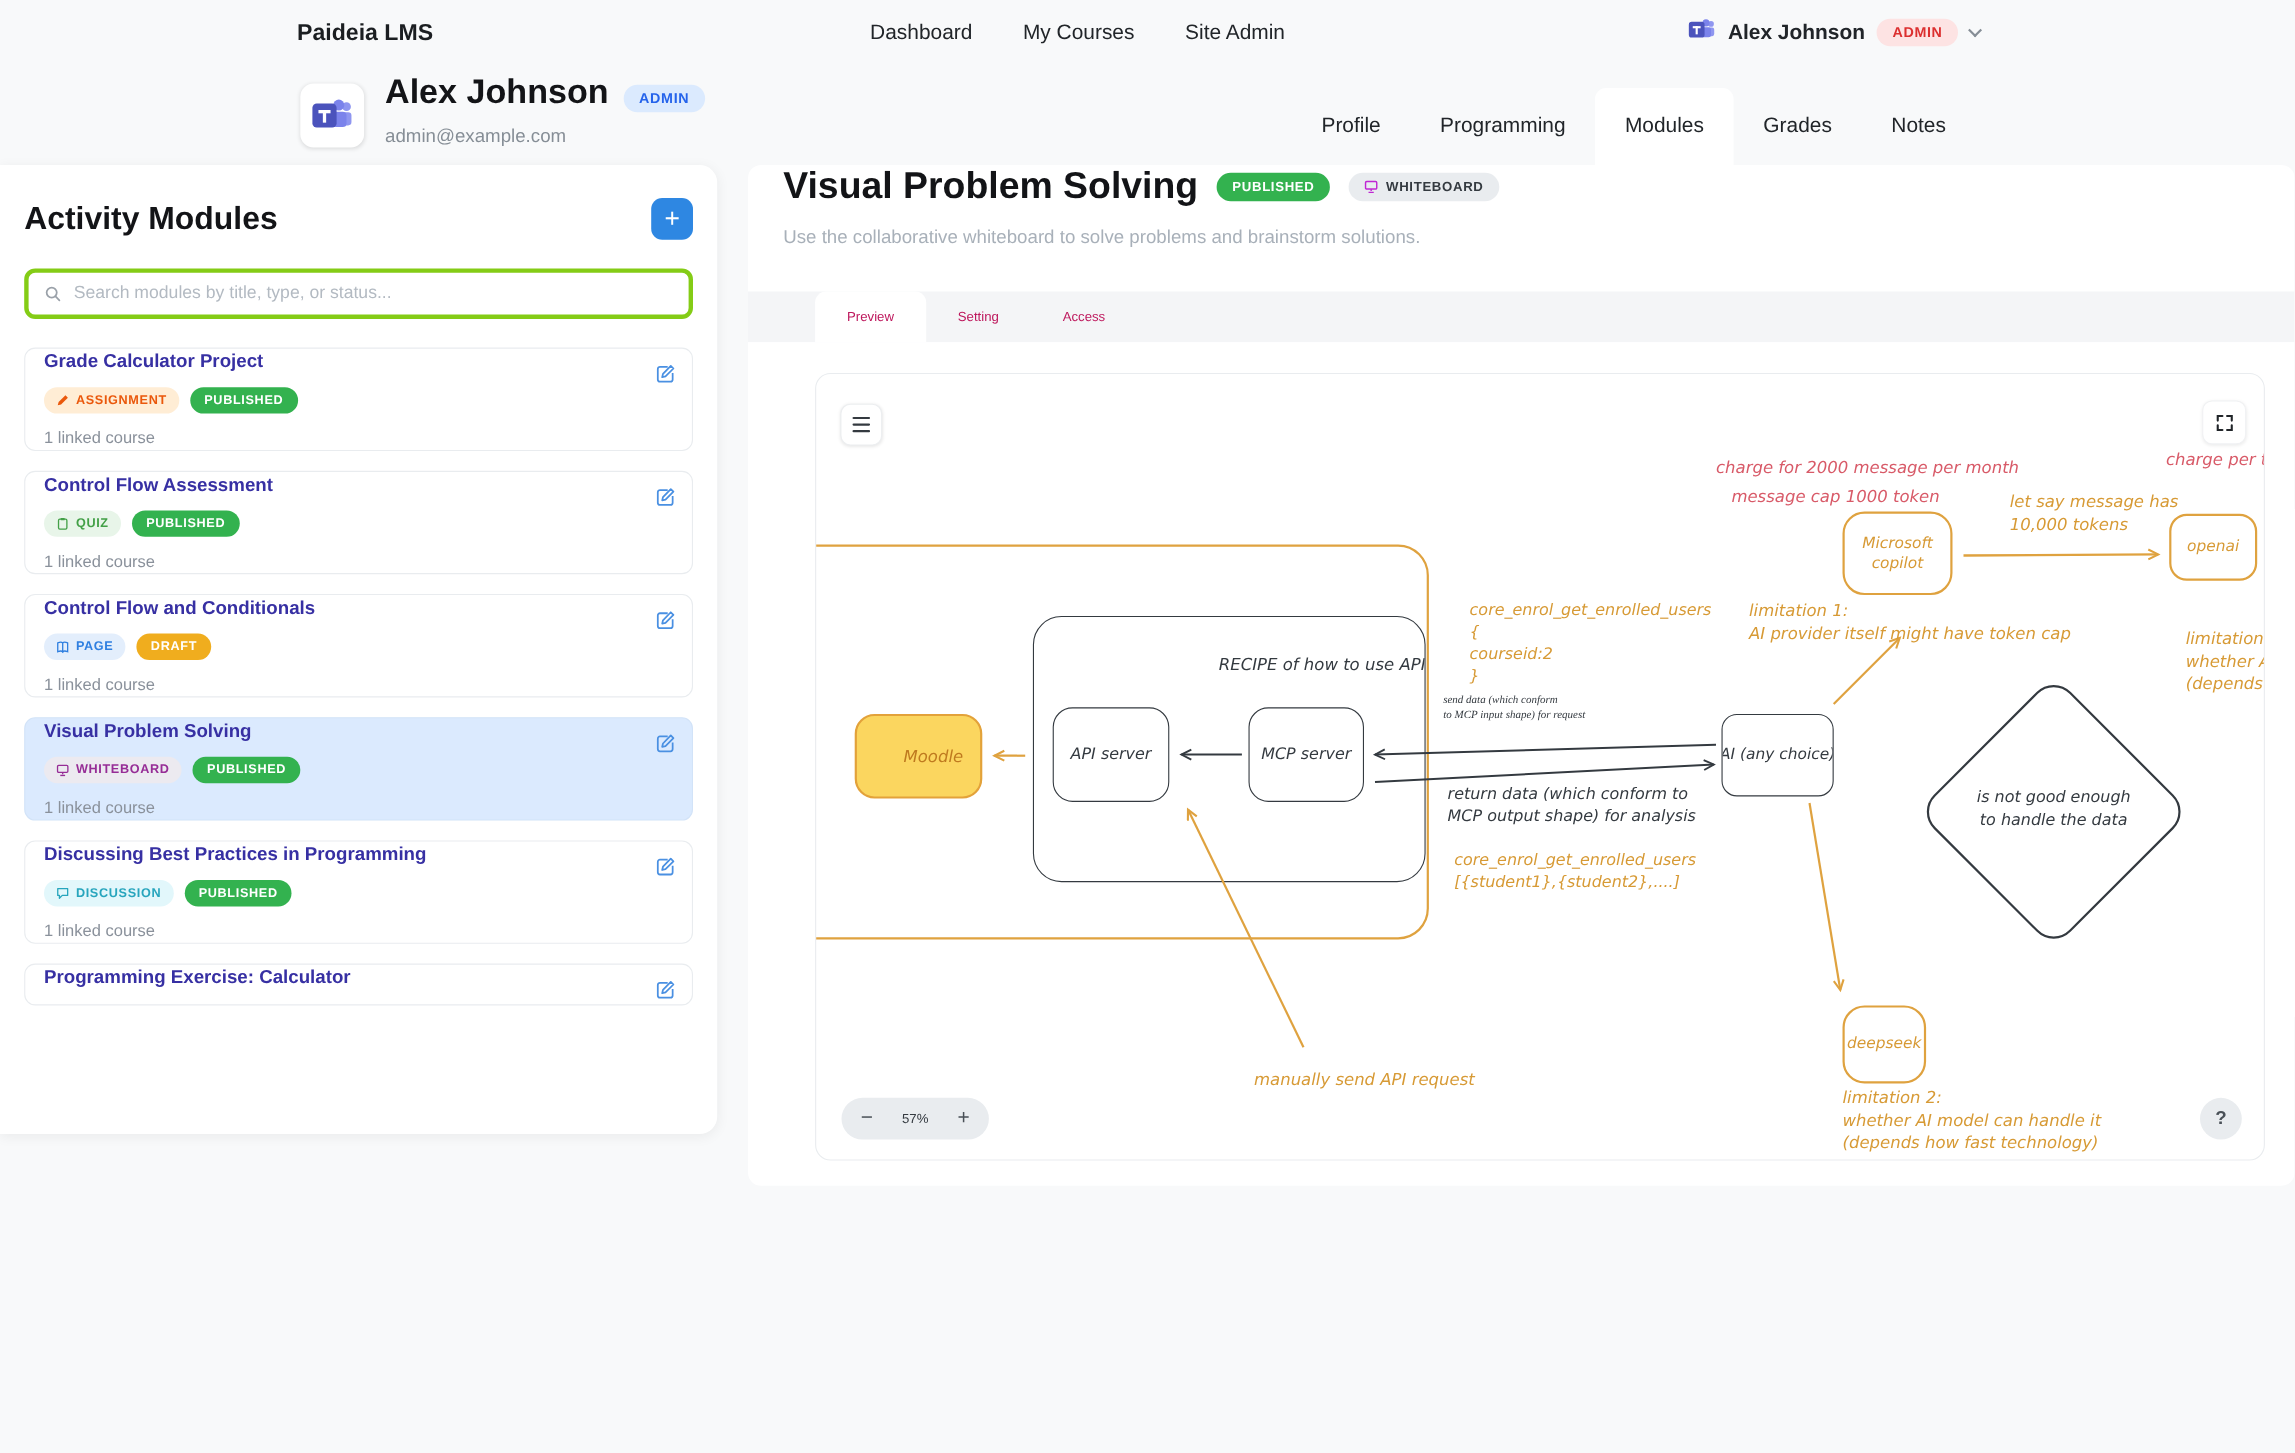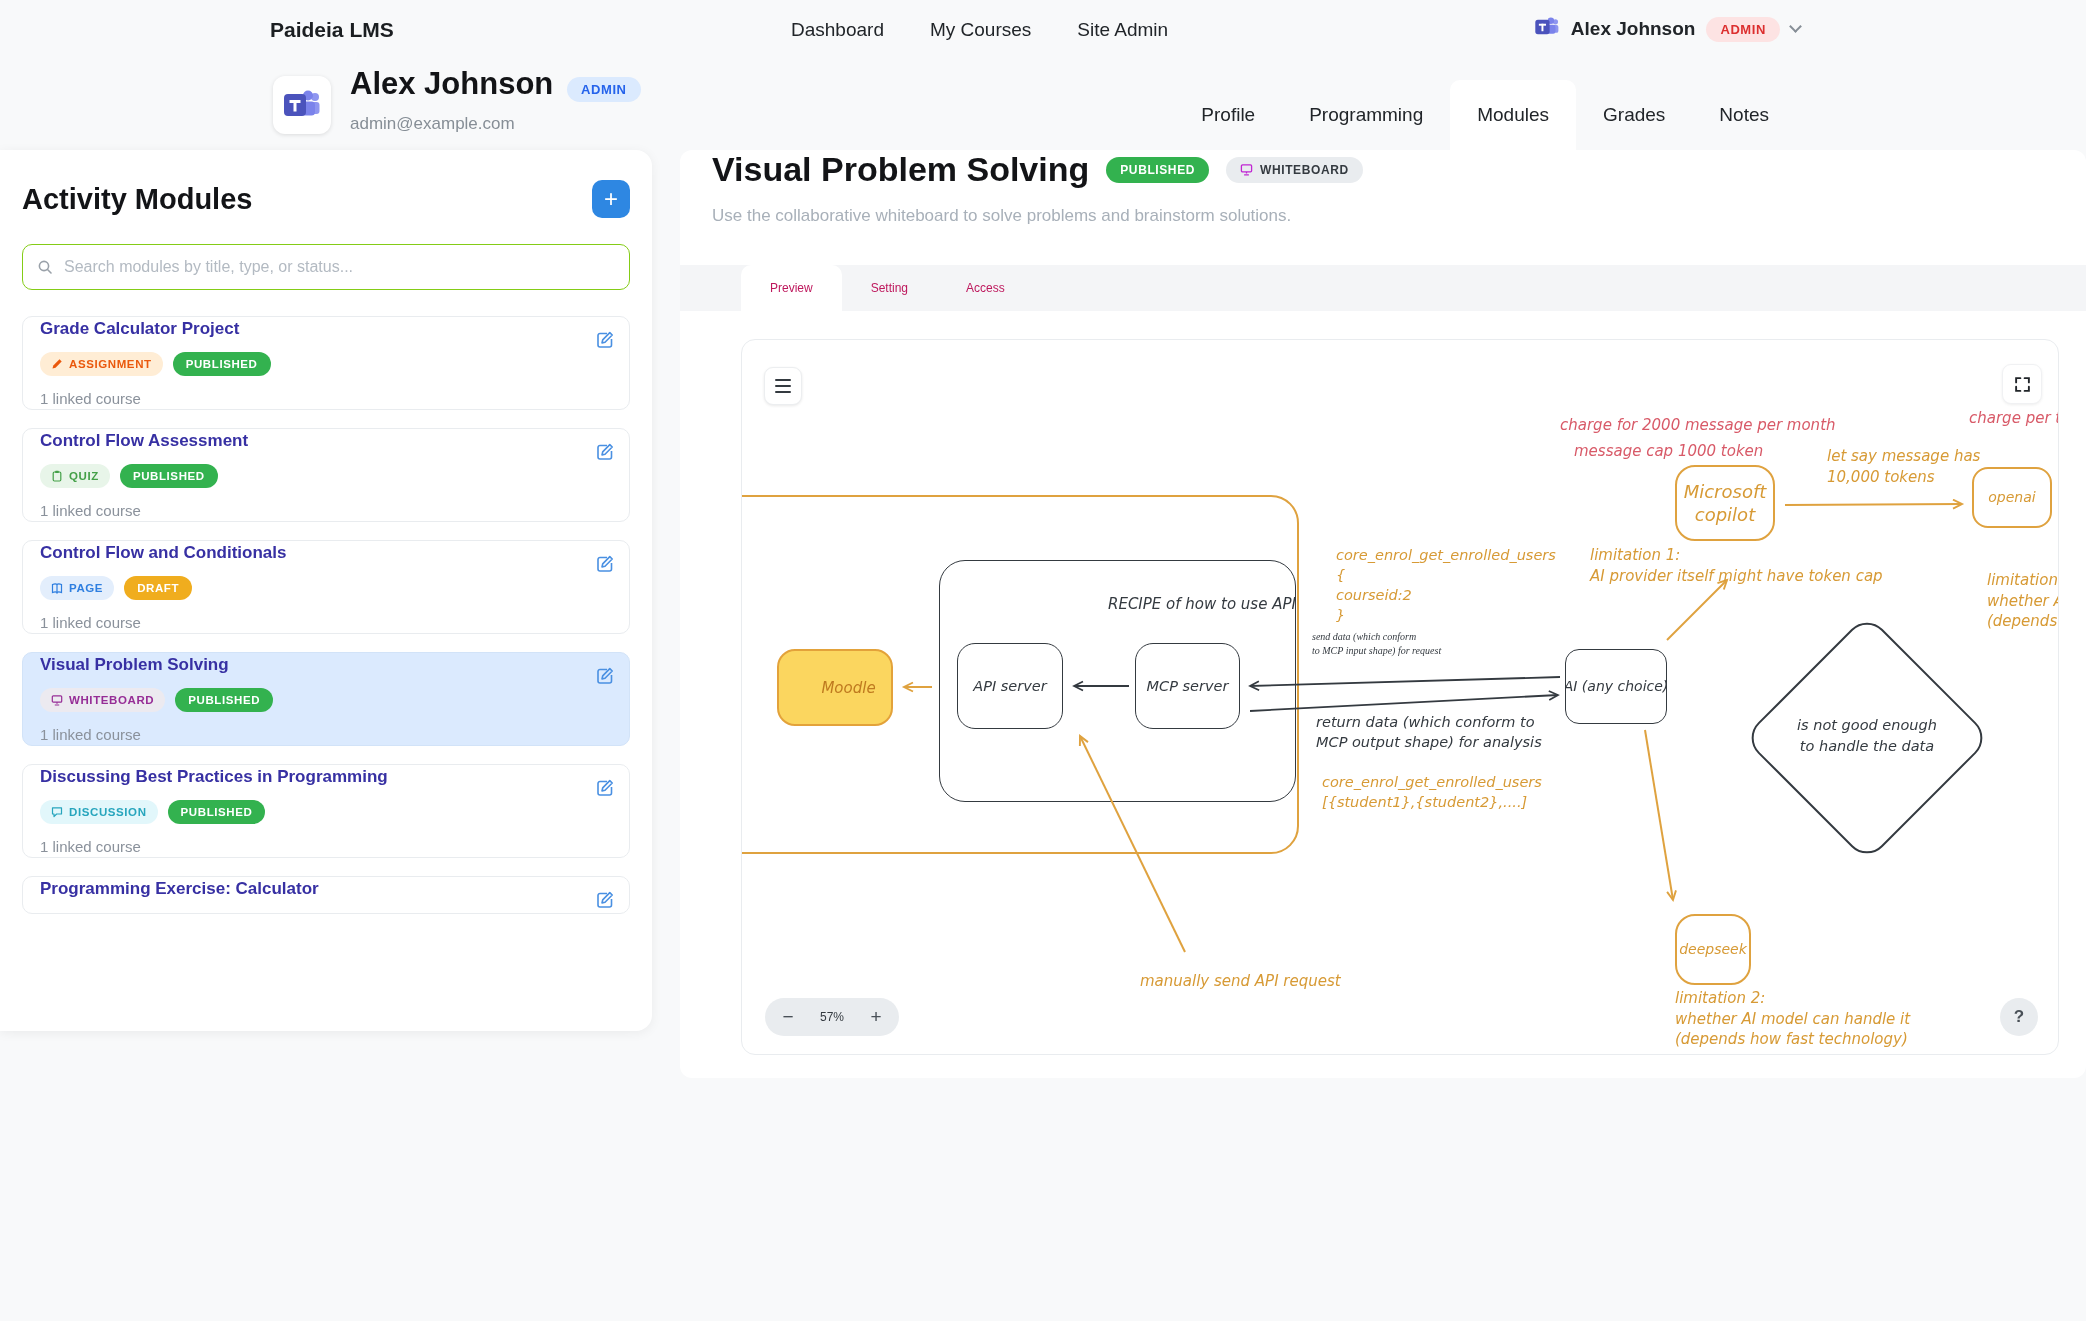--- a/index.html
+++ b/index.html
@@ -27,21 +27,21 @@
   .profile-email { position:absolute; left:350px; top:114px; font-size:17px; color:#868e96; }
   
   .page-tabs { position:absolute; top:80px; right:290px; height:70px; display:flex; align-items:stretch; font-size:19px; }
   .page-tab { padding:0 27px; display:flex; align-items:center; color:#212529; cursor:pointer; }
   .page-tab.active { background:#fff; border-radius:10px 10px 0 0; }
   
   .sidebar { position:absolute; left:0; top:150px; width:652px; height:881px; background:#fff; border-radius:0 16px 16px 0; box-shadow:0 2px 12px rgba(0,0,0,.06); padding:30px 22px 0 22px; overflow:hidden; }
   .sb-head { display:flex; justify-content:space-between; align-items:center; height:38px; margin-bottom:26px; }
   .sb-title { font-size:29px; font-weight:800; color:#131417; }
   .add-btn { width:38px; height:38px; background:#2e87e2; border:none; border-radius:10px; color:#fff; font-size:24px; line-height:1; display:flex; align-items:center; justify-content:center; cursor:pointer; }
-  .search-box { height:46px; border:1px solid #84cc16; border-radius:10px; background:#fff; display:flex; align-items:center; gap:11px; padding:0 14px; margin-bottom:26px; }
+  .search-box { height:46px; border:4px solid #84cc16; border-radius:10px; background:#fff; display:flex; align-items:center; gap:11px; padding:0 14px; margin-bottom:26px; }
   .search-box input { flex:1; border:none; outline:none; font-size:16px; color:#495057; font-family:inherit; background:transparent; }
   .search-box input::placeholder { color:#b3bac2; }
   .module-card { position:relative; background:#fff; border:1px solid #e9ecef; border-radius:10px; padding:1px 17px; margin-bottom:18px; cursor:pointer; }
   .module-card.selected { background:#dbeafe; border-color:#d2e3f8; }
   .m-title { font-size:17px; font-weight:700; color:#3730a3; line-height:21px; margin-bottom:13px; }
   .edit-btn { position:absolute; top:13px; right:14px; background:none; border:none; cursor:pointer; }
   .badges { display:flex; gap:10px; margin-bottom:14px; }
   .type-badge { display:flex; align-items:center; gap:6px; font-size:11.5px; font-weight:700; letter-spacing:.6px; padding:5px 11px; border-radius:999px; height:24px; }
   .tb-assignment { background:#ffedd5; color:#ea580c; }
   .tb-quiz { background:#e8f5e9; color:#43a047; }
@@ -296,21 +296,21 @@
   </div>
 
   <div class="moodle-box hand">Moodle</div>
 
   <div class="wb-node stroke-ink hand c-ink" style="left:215px; top:303px; width:106px; height:86px; border-radius:18px;">API server</div>
 
   <div class="wb-node stroke-ink hand c-ink" style="left:393px; top:303px; width:105px; height:86px; border-radius:18px;">MCP server</div>
 
   <div class="wb-node stroke-ink hand c-ink" style="left:823px; top:309px; width:102px; height:75px; border-radius:14px; font-size:14px;">AI (any choice)</div>
 
-  <div class="wb-node stroke-orange hand c-orange" style="left:933px; top:125px; width:100px; height:76px; border-radius:20px; font-size:18px;">Microsoft
+  <div class="wb-node stroke-orange hand c-orange" style="left:933px; top:125px; width:100px; height:76px; border-radius:20px; font-size:14px;">Microsoft
 copilot</div>
 
   <div class="wb-node stroke-orange hand c-orange" style="left:1230px; top:127px; width:80px; height:61px; border-radius:16px; font-size:14px;">openai</div>
 
   <div class="wb-node stroke-orange hand c-orange" style="left:933px; top:574px; width:76px; height:71px; border-radius:20px; font-size:14px;">deepseek</div>
 
   <div class="diamond"></div>
   <div class="diamond-text hand">is not good enough
 to handle the data</div>
 

